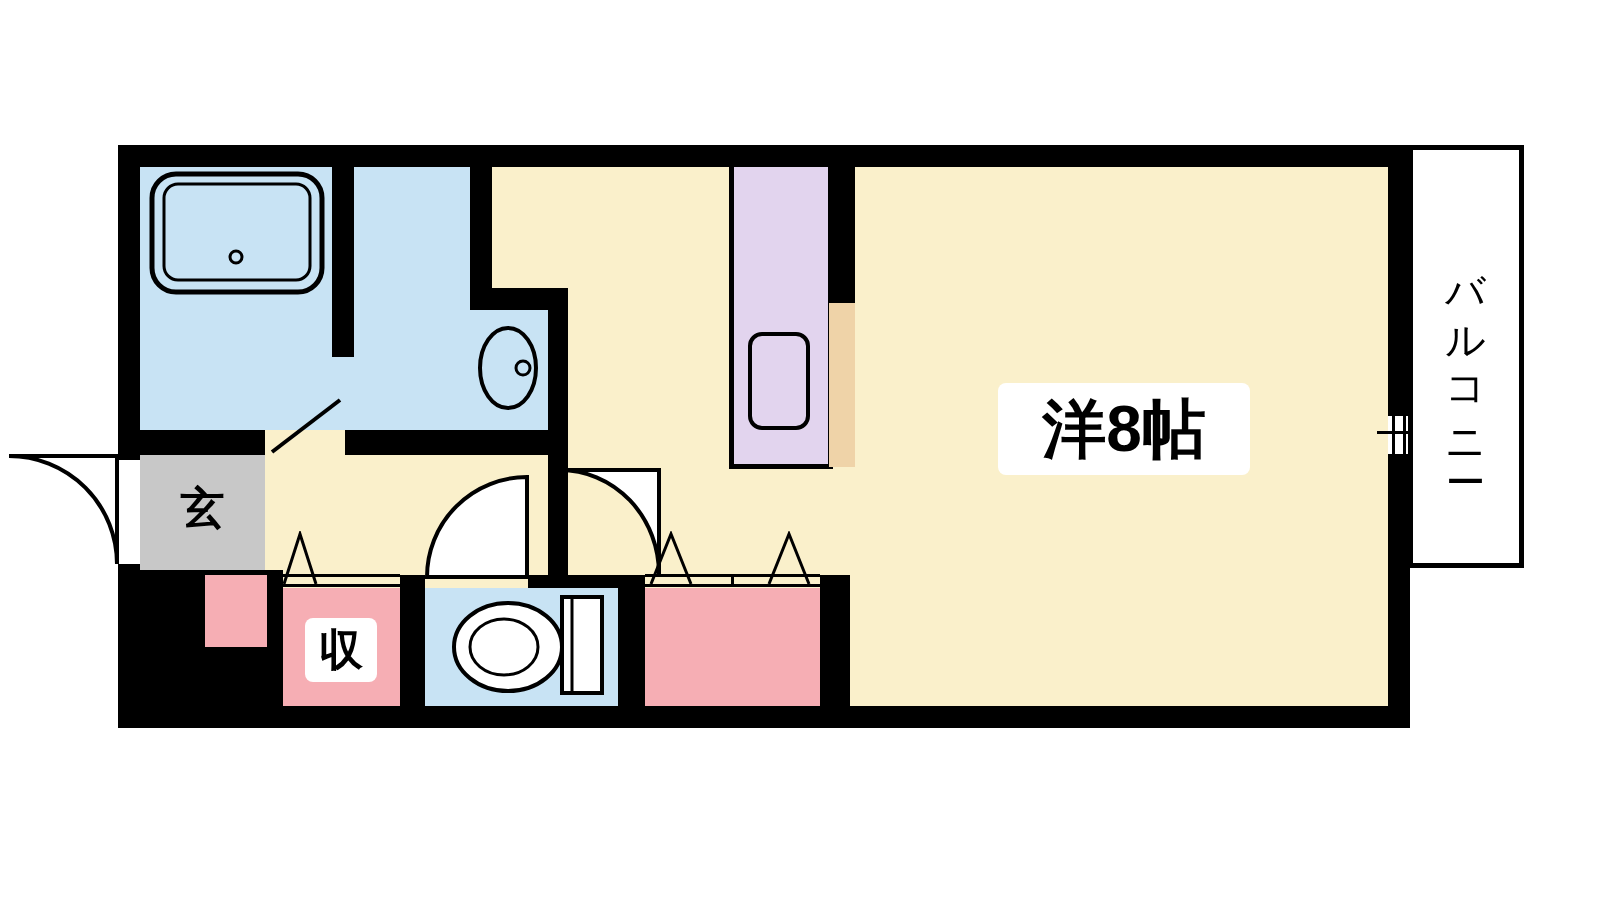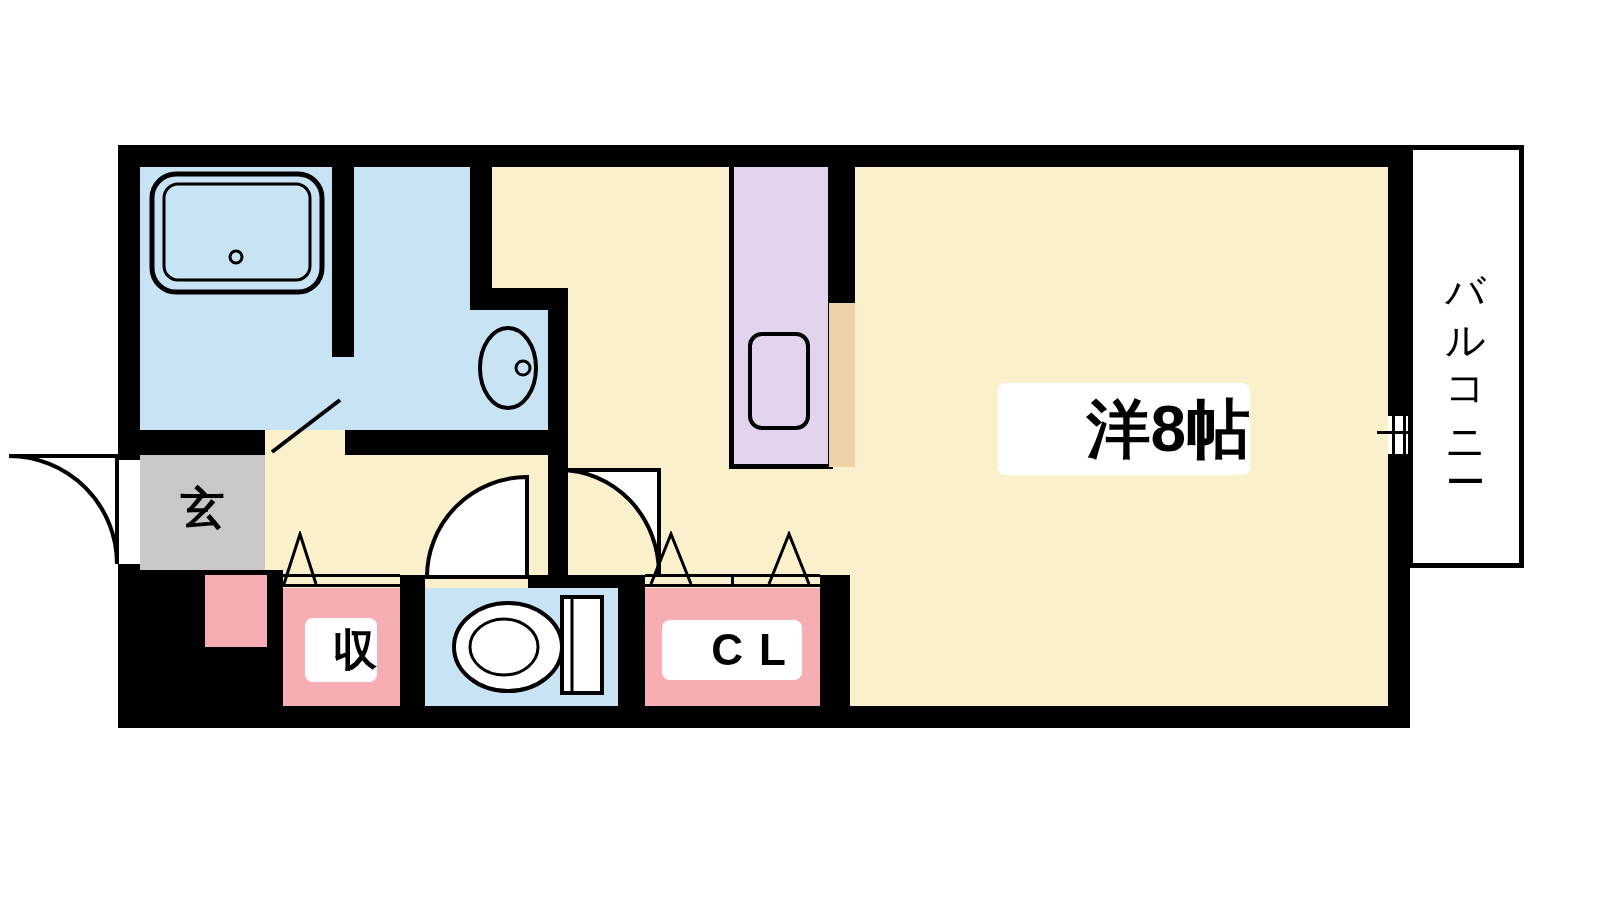--- a/index.html
+++ b/index.html
@@ -13,21 +13,21 @@
     --c-background:#FFFFFF;
   }
   html,body{margin:0;padding:0;background:var(--c-background);}
   .canvas{position:relative;width:1600px;height:900px;background:var(--c-background);
           font-family:"Liberation Sans",sans-serif;overflow:hidden;}
   .abs{position:absolute;}
   .wall{position:absolute;background:var(--c-wall);}
   .floor{position:absolute;background:var(--c-floor);}
   .water{position:absolute;background:var(--c-water);}
   .pink{position:absolute;background:var(--c-accent_pink);}
-  .chip{position:absolute;background:#fff;border-radius:8px;display:flex;align-items:center;justify-content:flex-end;}
+  .chip{position:absolute;background:#fff;border-radius:8px;display:flex;align-items:center;justify-content:center;}
   .lbl{color:#000;font-weight:600;line-height:1;}
   svg{display:block;}
 </style>
 </head>
 <body>
 
 <div class="canvas">
 
   <div class="wall" style="left:118px;top:145px;width:1292px;height:583px;"></div>
   <div class="floor" style="left:140px;top:167px;width:1248px;height:539px;"></div>
@@ -116,17 +116,14 @@
   <div class="abs" style="left:1408px;top:160px;width:116px;height:395px;display:flex;align-items:center;justify-content:center;">
     <span class="lbl" style="writing-mode:vertical-rl;font-size:40px;font-weight:500;letter-spacing:8px;">バルコニー</span>
   </div>
 
   <div class="chip" style="left:998px;top:383px;width:252px;height:92px;">
     <span class="lbl" style="font-size:64px;">洋8帖</span>
   </div>
   <div class="chip" style="left:305px;top:618px;width:72px;height:64px;">
     <span class="lbl" style="font-size:44px;">収</span>
   </div>
-  <div class="chip" style="left:662px;top:620px;width:140px;height:60px;">
-    <span class="lbl" style="font-size:44px;letter-spacing:16px;padding-left:16px;">CL</span>
-  </div>
 
 </div>
 
 </body></html>

